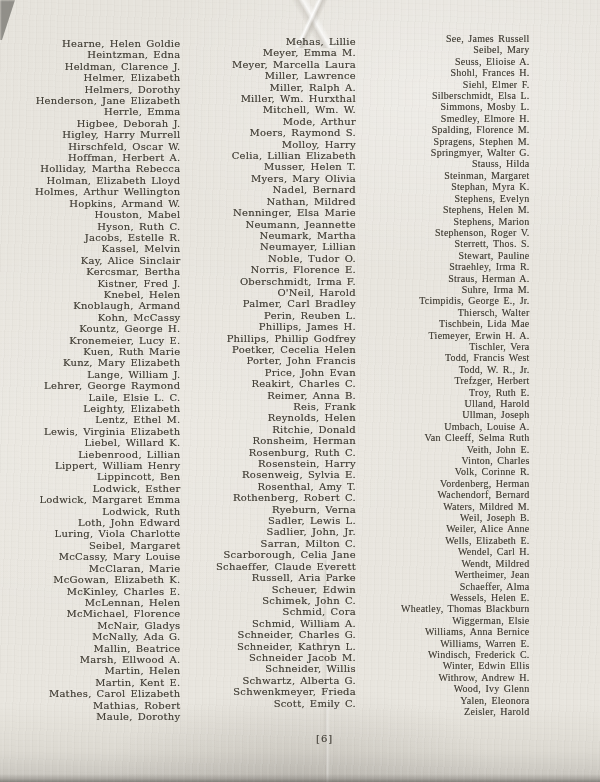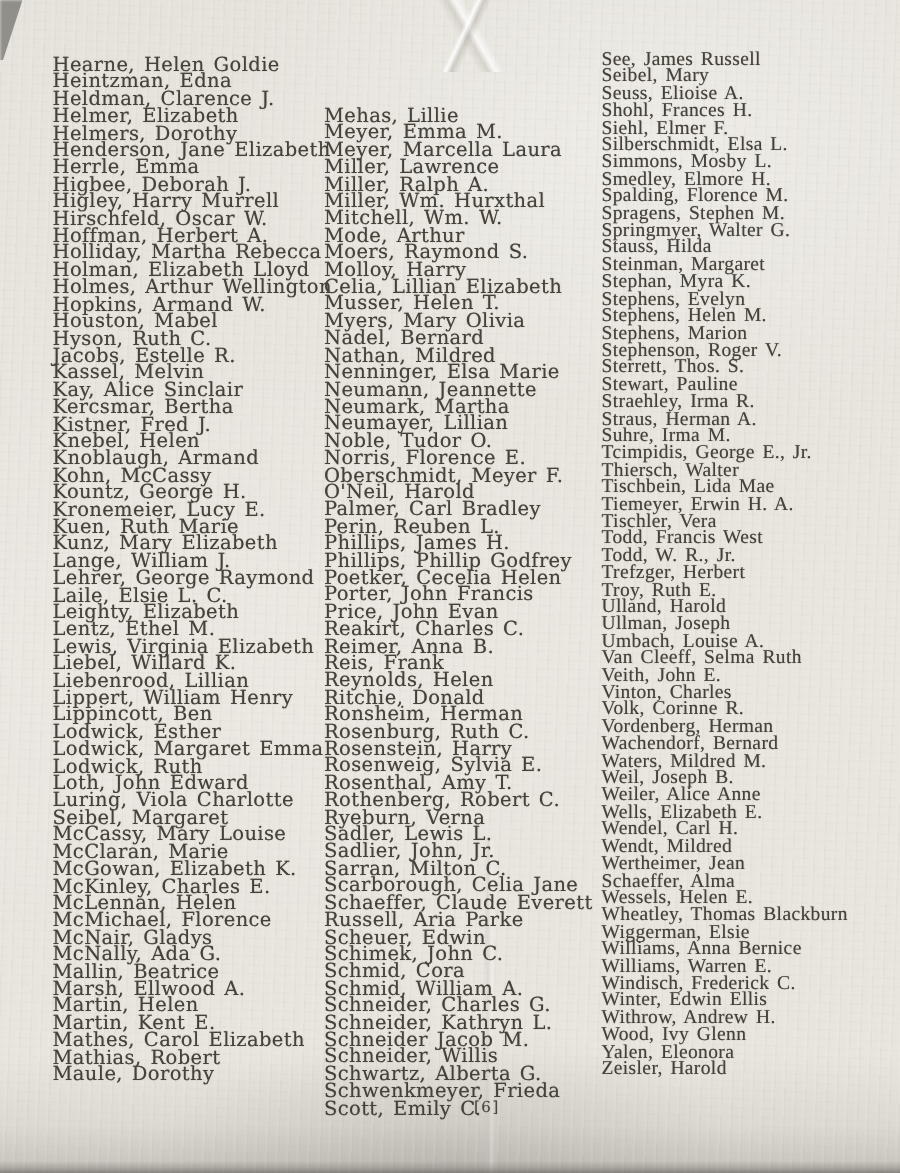--- a/index.html
+++ b/index.html
@@ -41,29 +41,30 @@
     clip-path:polygon(0 0,15px 0,2px 40px,0 40px);
     filter:blur(1.2px);opacity:0.85;
   }
   .edge-bottom{
     position:absolute;left:0;bottom:0;width:100%;height:8px;
     background:linear-gradient(to bottom, rgba(140,136,130,0) 0%, rgba(140,136,130,0.35) 55%, rgba(98,95,90,0.55) 100%);
   }
   .col{
     position:absolute;
     color:#454239;
-    font-size:13px;
+    font-size:10px;
     line-height:11.4px;
     letter-spacing:0.25px;
     word-spacing:1.6px;
     text-shadow:0 0 0.6px rgba(72,66,58,0.55);
+    text-align:right;
   }
   .col .name-entry{white-space:nowrap;}
   #col1{left:35px;top:38px;}
-  #col2{left:216px;top:36px;margin-top:36px;}
+  #col2{left:216px;top:36px;}
   #col3{left:401px;top:33px;font-family:Liberation Serif, serif;}
   .page-number{
     position:absolute;left:316px;top:733px;
     color:#4b4840;font-size:10px;letter-spacing:1px;
     text-shadow:0 0 0.6px rgba(72,66,58,0.5);
   }
 </style>
 </head>
 <body>
 
@@ -149,21 +150,21 @@
       <div class="name-entry">Musser, Helen T.</div>
       <div class="name-entry">Myers, Mary Olivia</div>
       <div class="name-entry">Nadel, Bernard</div>
       <div class="name-entry">Nathan, Mildred</div>
       <div class="name-entry">Nenninger, Elsa Marie</div>
       <div class="name-entry">Neumann, Jeannette</div>
       <div class="name-entry">Neumark, Martha</div>
       <div class="name-entry">Neumayer, Lillian</div>
       <div class="name-entry">Noble, Tudor O.</div>
       <div class="name-entry">Norris, Florence E.</div>
-      <div class="name-entry">Oberschmidt, Meyer F.</div>
+      <div class="name-entry">Oberschmidt, Irma F.</div>
       <div class="name-entry">O'Neil, Harold</div>
       <div class="name-entry">Palmer, Carl Bradley</div>
       <div class="name-entry">Perin, Reuben L.</div>
       <div class="name-entry">Phillips, James H.</div>
       <div class="name-entry">Phillips, Phillip Godfrey</div>
       <div class="name-entry">Poetker, Cecelia Helen</div>
       <div class="name-entry">Porter, John Francis</div>
       <div class="name-entry">Price, John Evan</div>
       <div class="name-entry">Reakirt, Charles C.</div>
       <div class="name-entry">Reimer, Anna B.</div>

